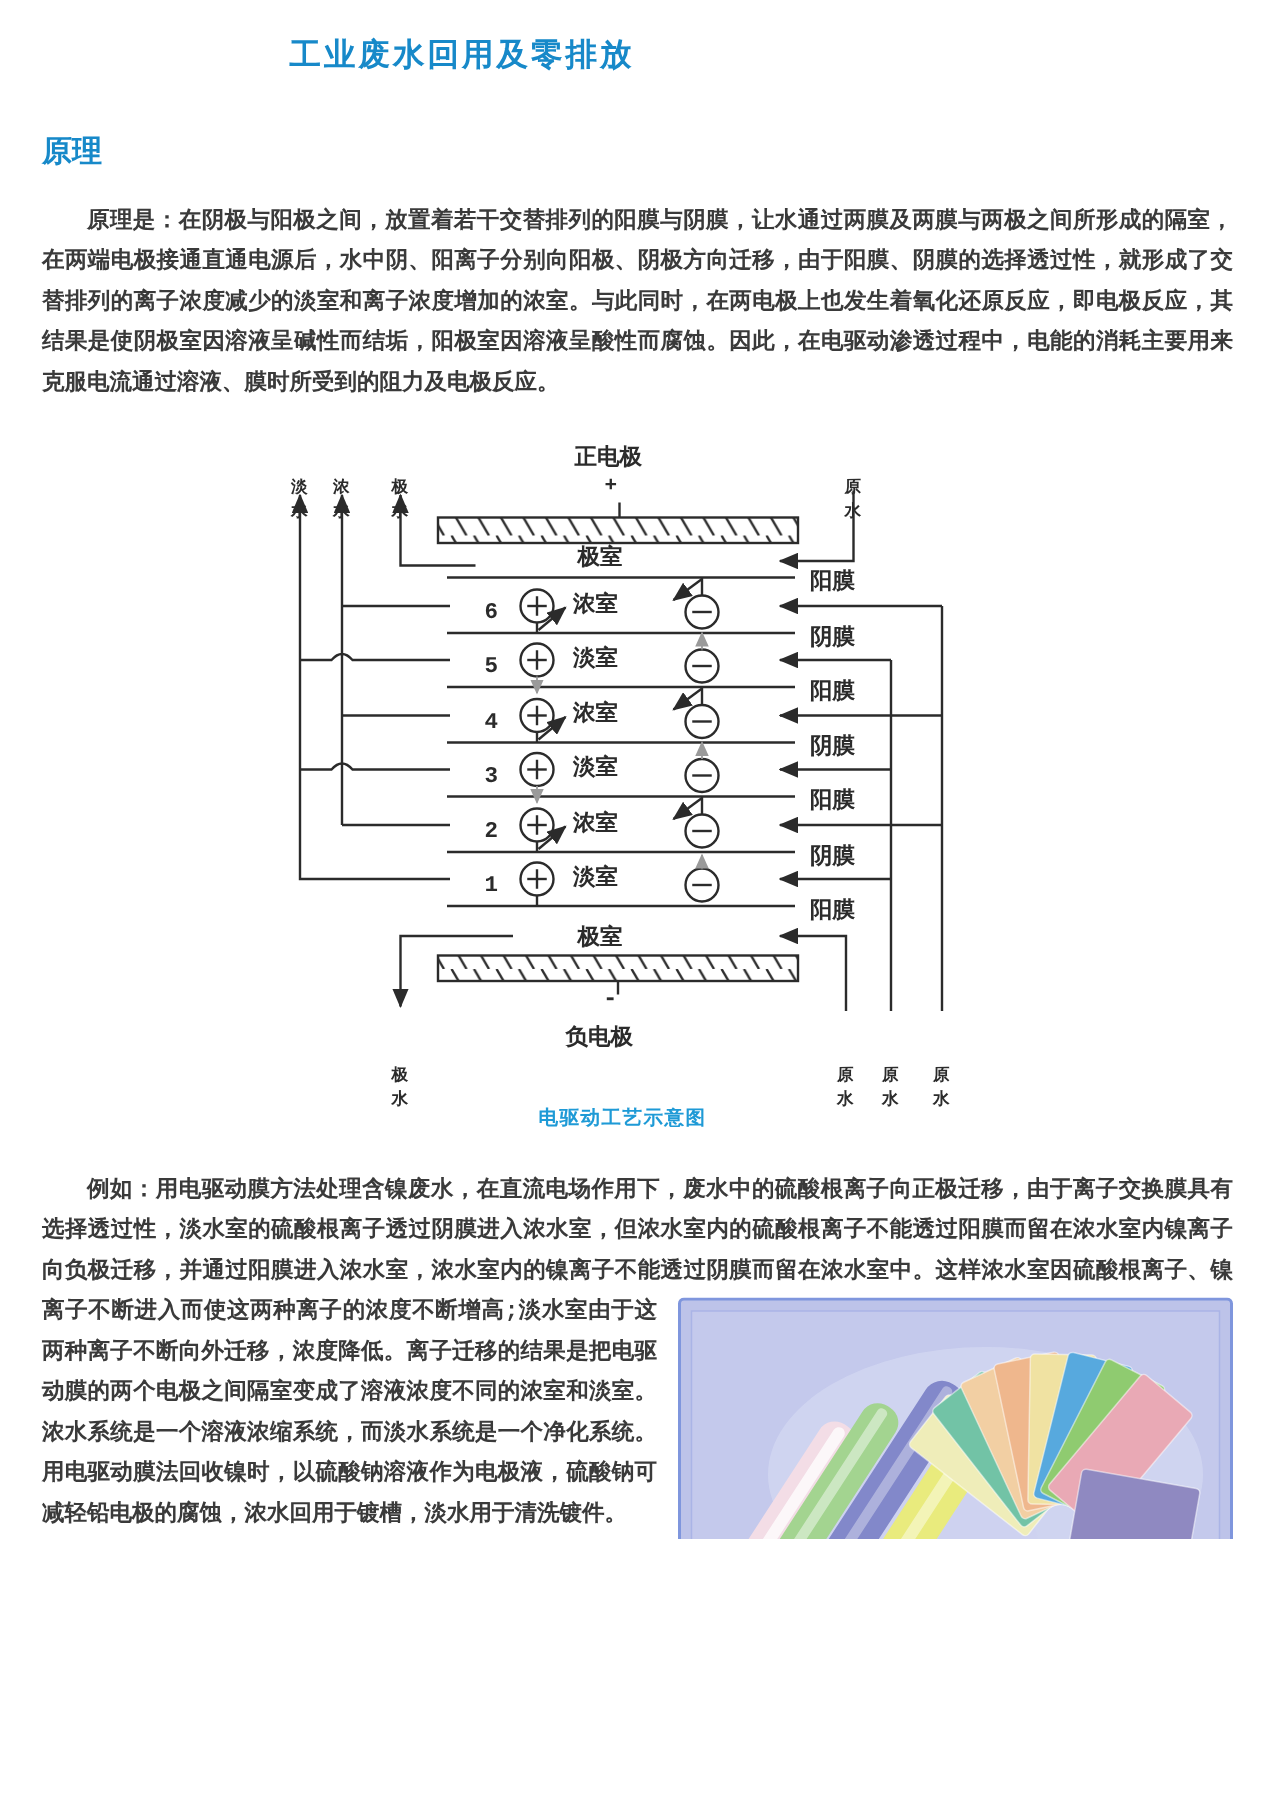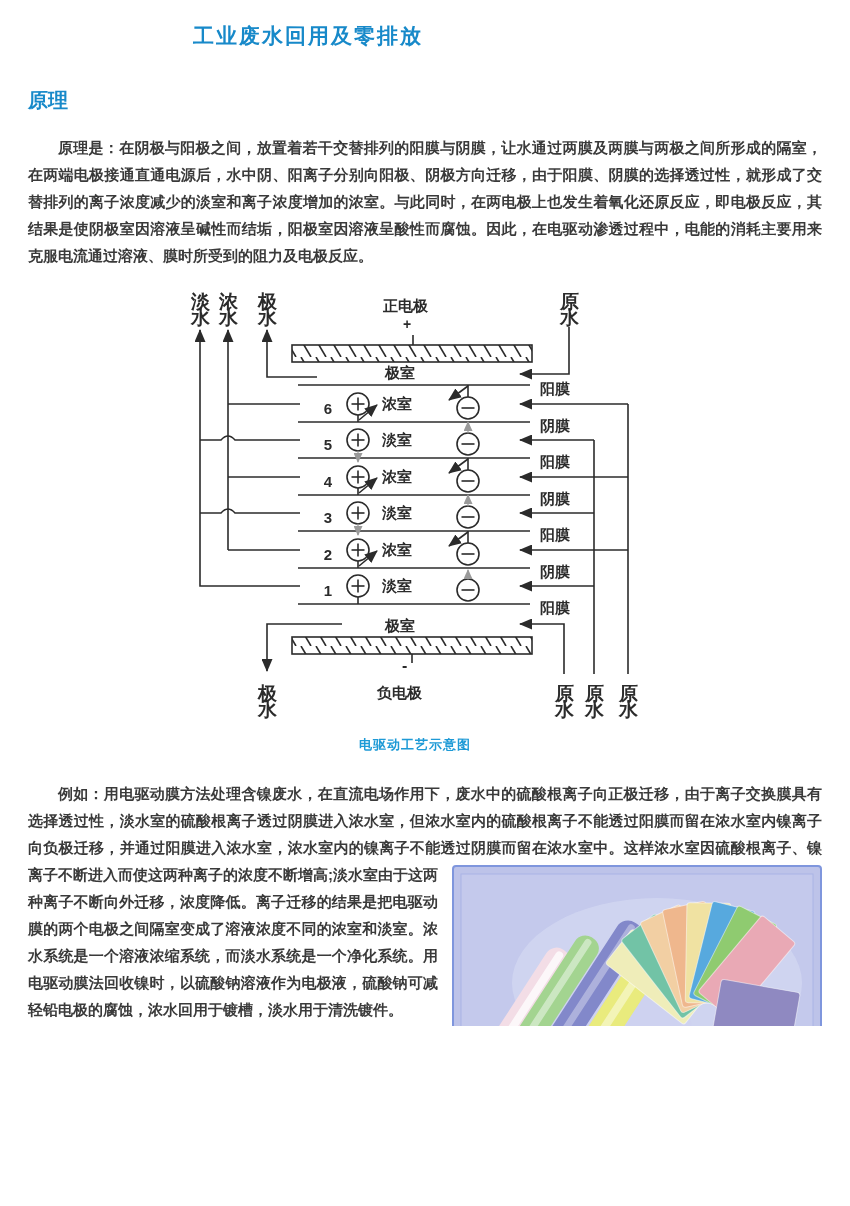--- a/index.html
+++ b/index.html
@@ -1,35 +1,35 @@
 <!DOCTYPE html>
 <html><head>
 <meta charset="utf-8">
 <style>
   html,body{margin:0;padding:0;background:#fff;}
   .page{position:relative;width:850px;height:1026px;margin:0 auto;background:#ffffff;
-        font-family:Liberation Sans, sans-serif;color:#3a3a3a;overflow:hidden;}
+        font-family:Liberation Mono, monospace;color:#3a3a3a;overflow:hidden;}
   
   .header{padding-top:22px;}
   .tagline{margin-left:193px;font-size:21px;font-weight:bold;letter-spacing:2px;color:#1789c9;}
   .title-row{display:flex;align-items:flex-end;margin:1px 0 0 28px;}
   .page-title{font-size:42px;font-weight:bold;color:#1c1c1c;letter-spacing:1px;line-height:1.05;}
   .tri{width:0;height:0;border-left:42px solid transparent;border-bottom:38px solid #ee7f1a;margin-left:10px;}
   
   .section-heading{margin:37px 0 0 28px;font-size:20px;font-weight:bold;color:#1789c9;}
   p.body{margin:13px 28px 0;font-size:15px;line-height:27px;font-weight:600;color:#3a3a3a;
          text-align:justify;text-indent:2em;}
   p.p2{margin-top:20px;}
   p.p3{margin-top:21px;}
   
   .diagram{position:relative;margin-top:20px;height:470px;}
   .diagram svg.wires{position:absolute;left:0;top:0;}
   .dlab{position:absolute;font-size:15px;font-weight:600;color:#2b2b2b;line-height:16px;white-space:nowrap;text-align:center;}
-  .vlab{position:absolute;width:17px;font-size:19px;font-weight:600;color:#2b2b2b;line-height:16px;
-        text-align:center;word-break:break-all;white-space:normal;}
+  .vlab{position:absolute;width:17px;font-size:11px;font-weight:600;color:#2b2b2b;line-height:16px;
+        text-align:center;word-break:break-all;white-space:normal;margin-top:24px;}
   .ctr{text-align:left;}
   .cap{position:absolute;left:265px;top:447px;width:300px;text-align:center;
        font-size:13px;font-weight:bold;color:#1e9ad6;letter-spacing:1px;}
   
   .photo-float{float:right;width:370px;height:216px;margin:4px 0 6px 14px;}
   .photo-float svg{display:block;}
 </style>
 </head>
 <body>
 

